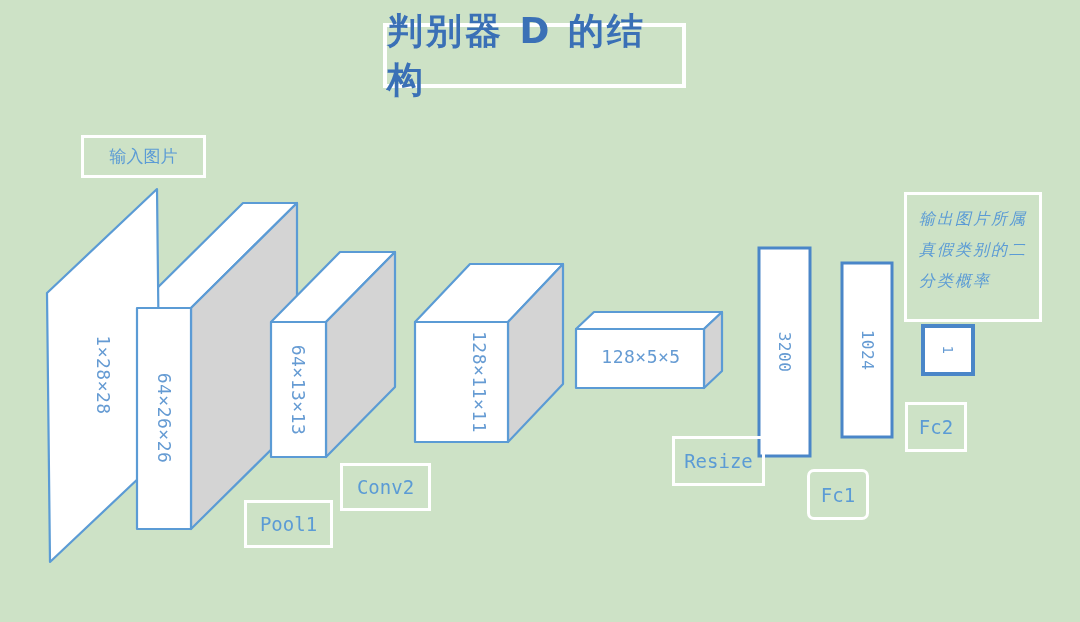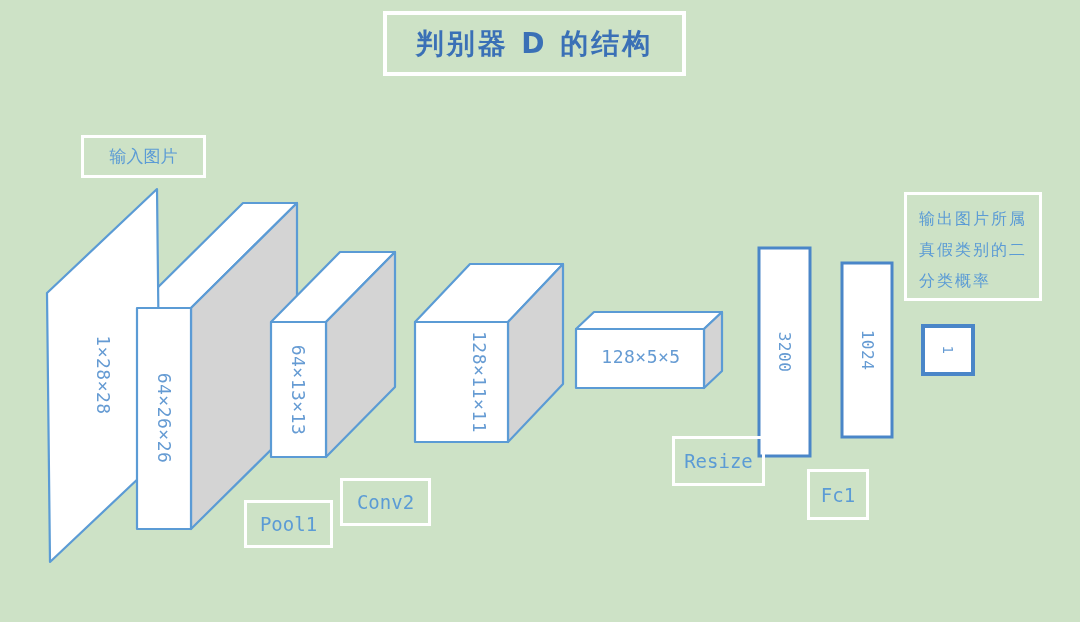--- a/index.html
+++ b/index.html
@@ -38,51 +38,52 @@
     align-items: center;
     justify-content: center;
     font-family: "DejaVu Sans Mono", monospace;
     font-size: 19px;
     margin-left: 8px;
   }
   .label-box.cjk { font-family: "DejaVu Sans", sans-serif; font-size: 17px; }
 
   .title-box {
     position: absolute;
-    left: 383px; top: 11px; width: 303px; height: 65px;
+    left: 383px; top: 23px; width: 303px; height: 65px;
     box-sizing: border-box;
     border: 4px solid #ffffff;
     color: #3a70b6;
     font-weight: bold;
-    font-size: 28px;
+    font-size: 36px;
     letter-spacing: 3px;
     display: flex;
     align-items: center;
     justify-content: center;
   }
 
   .output-box {
     position: absolute;
-    left: 904px; top: 192px; width: 138px; height: 109px;
+    left: 904px; top: 192px; width: 138px; height: 130px;
     box-sizing: border-box;
     border: 3px solid #ffffff;
     color: #5b9bd5;
     font-size: 16px;
     line-height: 31px;
     padding: 8px 6px 0 12px;
     letter-spacing: 2px;
+    font-style: italic;
   }
 
   .pos-input  { left: 73px;  top: 135px; width: 125px; height: 43px; }
   .pos-conv1  { left: 81px;  top: 546px; width: 92px;  height: 49px; }
   .pos-pool1  { left: 236px; top: 500px; width: 89px;  height: 48px; }
-  .pos-conv2  { left: 332px; top: 478px; width: 91px;  height: 48px; }
+  .pos-conv2  { left: 332px; top: 463px; width: 91px;  height: 48px; }
   .pos-pool2  { left: 542px; top: 458px; width: 91px;  height: 50px; }
   .pos-resize { left: 664px; top: 436px; width: 93px;  height: 50px; }
-  .pos-fc1    { left: 799px; top: 469px; width: 62px;  height: 51px; }
+  .pos-fc1    { left: 799px; top: 469px; width: 62px;  height: 51px; border-radius: 7px; }
   .pos-fc2    { left: 897px; top: 402px; width: 62px;  height: 50px; }
 </style>
 </head>
 <body>
 
 <div class="stage">
 
   <svg width="1080" height="622" viewBox="0 0 1080 622">
 
     <g>
@@ -138,20 +139,21 @@
   </svg>
 
   <div class="title-box">判别器 D 的结构</div>
 
   <div class="label-box cjk pos-input">输入图片</div>
 
   <div class="label-box pos-pool1">Pool1</div>
   <div class="label-box pos-conv2">Conv2</div>
   <div class="label-box pos-resize">Resize</div>
   <div class="label-box pos-fc1">Fc1</div>
+  <div class="label-box pos-fc2">Fc2</div>
 
   <div class="output-box">
     <div>输出图片所属</div>
     <div>真假类别的二</div>
     <div>分类概率</div>
   </div>
 
 </div>
 
 </body></html>

